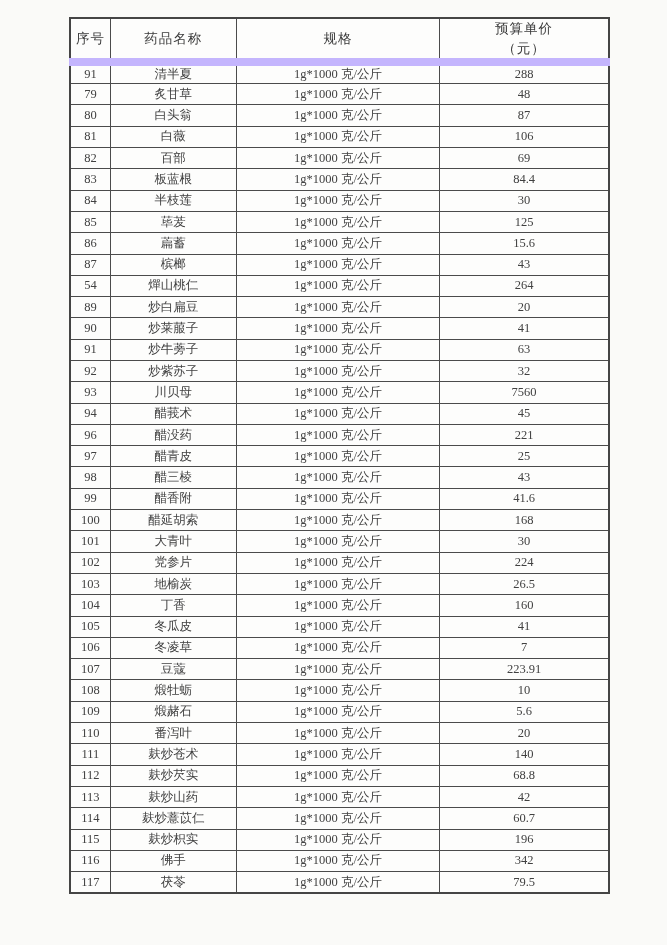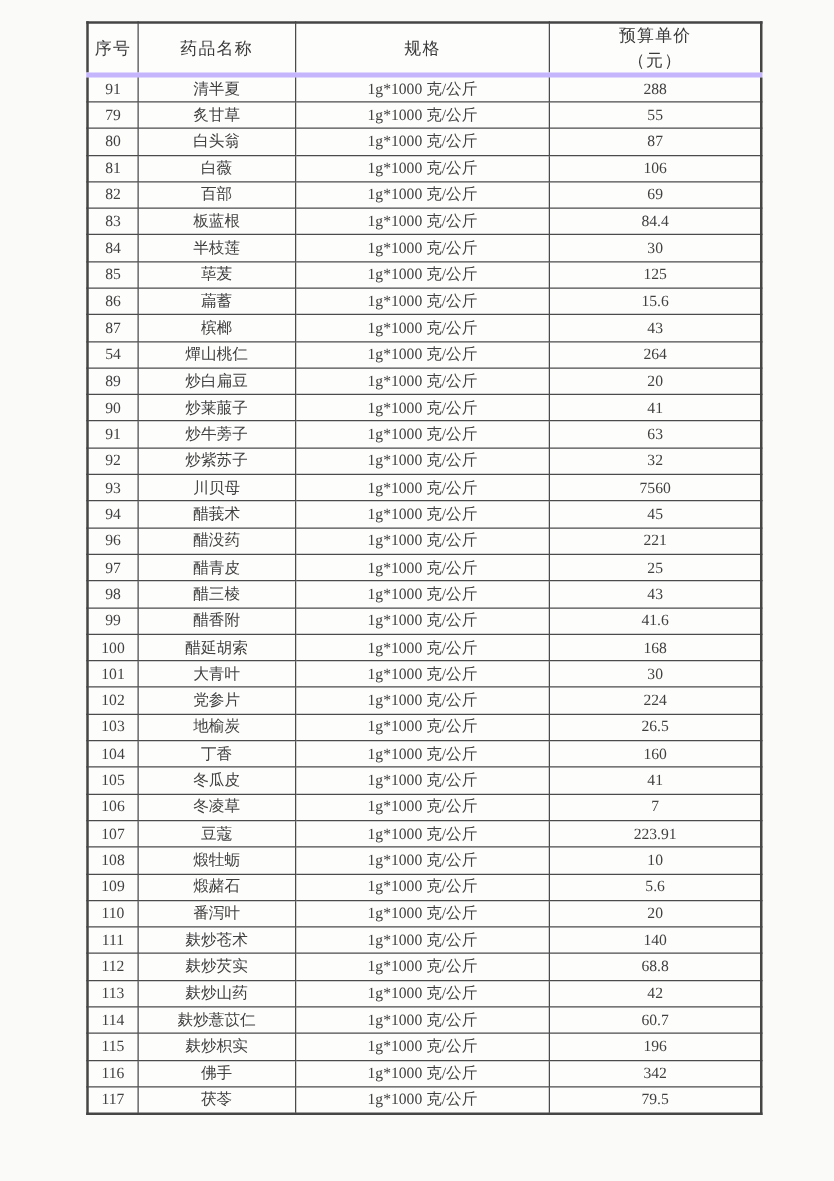--- a/index.html
+++ b/index.html
@@ -34,21 +34,21 @@
     border: 1px solid #4b4b4b;
     text-align: center;
     vertical-align: middle;
     padding: 0;
     overflow: hidden;
     white-space: nowrap;
     font-weight: normal;
   }
   .drug-table thead tr {
     height: 41px;
-    border-bottom: 4px solid #c4b5fd;
+    border-bottom: 8px solid #c4b5fd;
   }
   .drug-table tbody tr {
     height: 21.3px;
   }
   .drug-table th {
     font-size: 13.5px;
     color: #3a3a3a;
     letter-spacing: 1px;
   }
   .drug-table td {
@@ -92,21 +92,21 @@
           <td class="col-no">91</td>
           <td class="col-name">清半夏</td>
           <td class="col-spec">1g*1000 克/公斤</td>
           <td class="col-price">288</td>
         </tr>
 
         <tr>
           <td class="col-no">79</td>
           <td class="col-name">炙甘草</td>
           <td class="col-spec">1g*1000 克/公斤</td>
-          <td class="col-price">55</td>
+          <td class="col-price">48</td>
         </tr>
 
         <tr>
           <td class="col-no">80</td>
           <td class="col-name">白头翁</td>
           <td class="col-spec">1g*1000 克/公斤</td>
           <td class="col-price">87</td>
         </tr>
 
         <tr>

